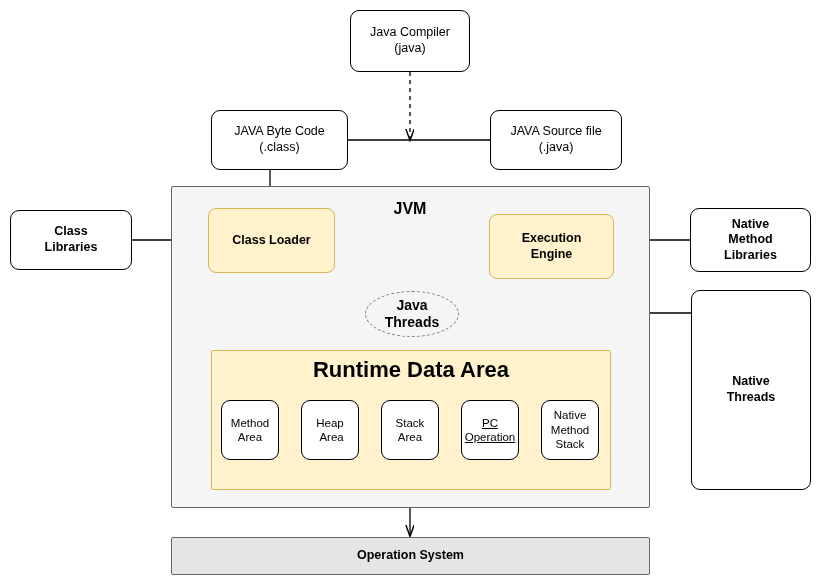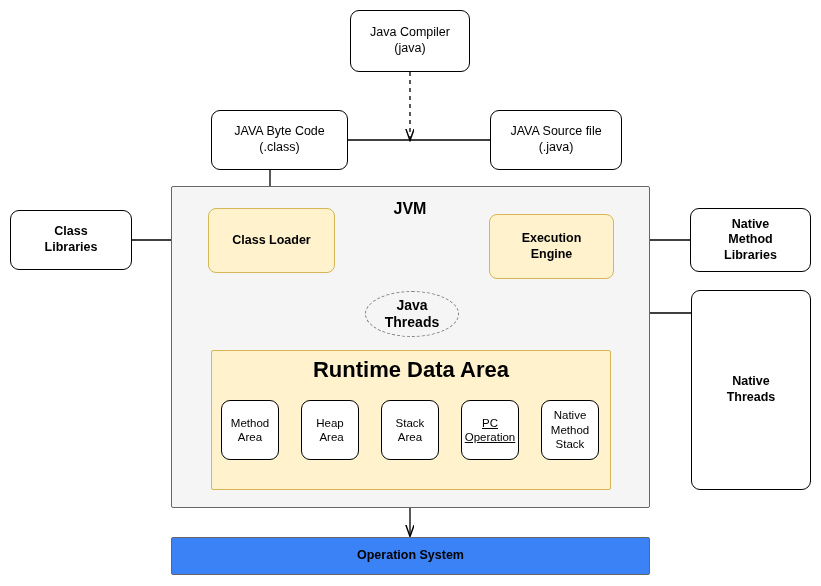--- a/index.html
+++ b/index.html
@@ -5,21 +5,21 @@
   html,body{margin:0;padding:0;background:#ffffff;}
   body{width:821px;height:586px;position:relative;overflow:hidden;
        font-family:"Liberation Sans","DejaVu Sans",sans-serif;color:#000;}
   #canvas{position:absolute;inset:0;width:821px;height:586px;}
   .node{position:absolute;box-sizing:border-box;display:flex;align-items:center;
         justify-content:center;text-align:center;line-height:1.25;}
   .rbox{background:#ffffff;border:1.4px solid #000000;border-radius:9px;}
   .ybox{background:#fff2cc;border:1.4px solid #d6b656;border-radius:8px;}
   .ybox-sq{background:#fff2cc;border:1.4px solid #d6b656;border-radius:2px;}
   .gbox{background:#f5f5f5;border:1.4px solid #666666;border-radius:2px;}
-  .wbox-sq{background:#3b82f6;border:1.4px solid #000000;border-radius:2px;}
+  .wbox-sq{background:#e5e5e5;border:1.4px solid #000000;border-radius:2px;}
   .ell{background:transparent;border:1.4px dashed #808080;border-radius:50%;}
   .t-reg{font-size:12.5px;font-weight:400;}
   .t-bold{font-size:12.5px;font-weight:bold;}
   .t-jvm{font-size:16px;font-weight:bold;}
   .t-rda{font-size:22px;font-weight:bold;}
   .t-sub{font-size:11.5px;font-weight:400;}
   .t-ell{font-size:14px;font-weight:bold;}
   .t-os{font-size:12.5px;font-weight:bold;}
   .lbl{position:absolute;display:flex;align-items:center;justify-content:center;
        text-align:center;line-height:1.25;pointer-events:none;}

